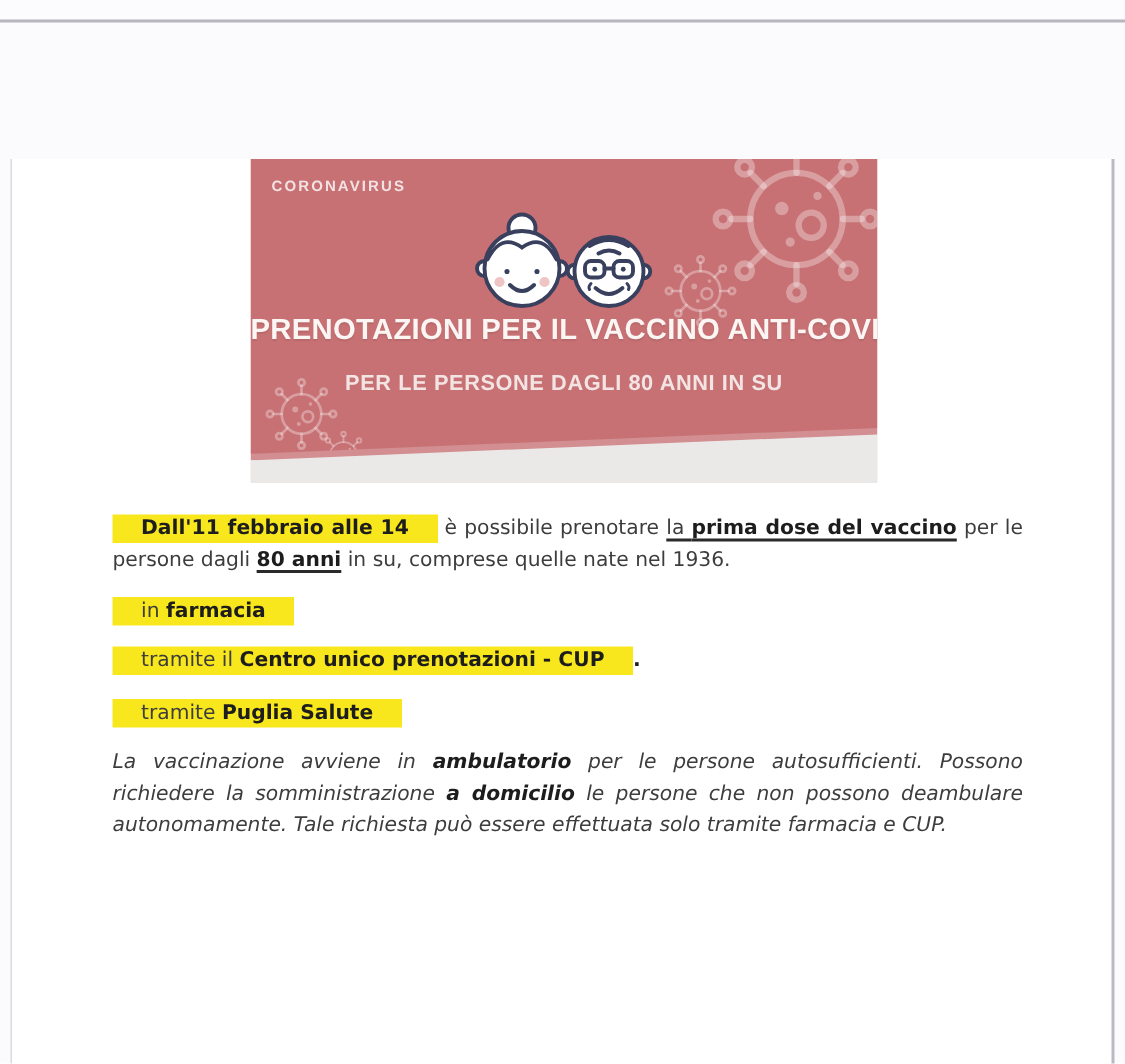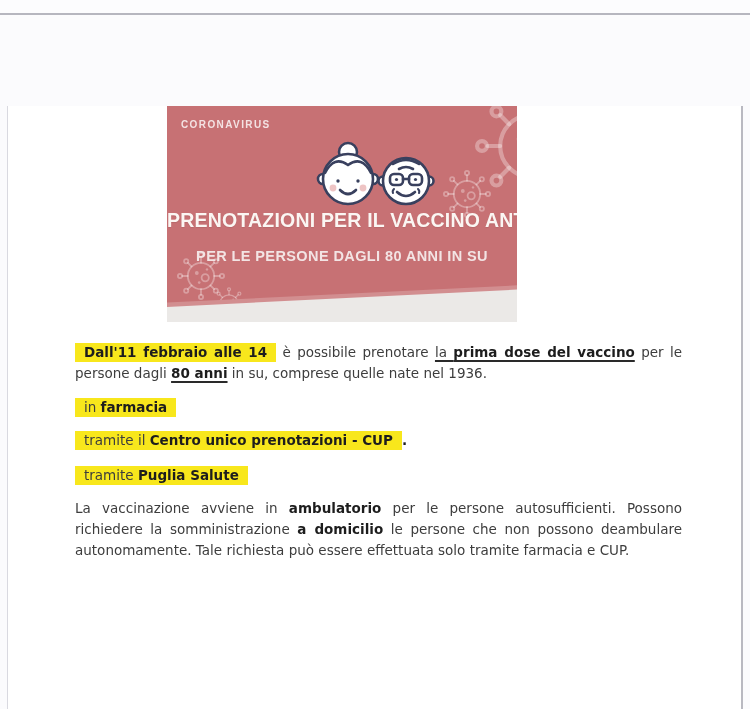--- a/index.html
+++ b/index.html
@@ -28,21 +28,21 @@
     height:694px;
     background:#ffffff;
     border-left:1px solid var(--page-border);
     border-right:2px solid #b9b9c1;
   }
 
   
   .banner{
     position:relative;
     margin:91px 0 0 159px;
-    width:350px;height:216px;
+    width:418px;height:216px;
     background:var(--banner-gray);
     overflow:hidden;
   }
   .banner-red-under{
     position:absolute;inset:0;
     background:var(--banner-bg-light);
     clip-path:polygon(0 0,100% 0,100% 85%,0 93%);
   }
   .banner-red{
     position:absolute;inset:0;
@@ -82,21 +82,21 @@
   .b{font-weight:bold;color:var(--text-bold);}
   .u{
     text-decoration:underline;
     text-decoration-thickness:1.5px;
     text-underline-offset:2.5px;
     text-decoration-color:#2a2a2a;
   }
   mark{
     background:var(--highlight);
     color:inherit;
-    padding:1px 9px 2px;
+    padding:1px 19px 2px;
   }
 </style>
 </head>
 <body>
 
 <div class="top-strip"></div>
 <div class="top-line"></div>
 
 <div class="page">
 
@@ -188,18 +188,18 @@
     </p>
 
     <p class="mode-line" style="margin-bottom:14px;">
       <mark><span>tramite il </span><span class="b">Centro unico prenotazioni - CUP</span></mark><span class="b">.</span>
     </p>
 
     <p class="mode-line">
       <mark><span>tramite </span><span class="b">Puglia Salute</span></mark><span></span>
     </p>
 
-    <p class="para" style="margin-bottom:16px;">
+    <p class="para" style="margin-bottom:16px;font-style:italic;">
       <span>La vaccinazione avviene in </span><span class="b">ambulatorio</span><span> per le persone autosufficienti. Possono richiedere la somministrazione </span><span class="b">a domicilio</span><span> le persone che non possono deambulare autonomamente. Tale richiesta può essere effettuata solo tramite farmacia e CUP.</span>
     </p>
 
   </div>
 </div>
 
 </body></html>

